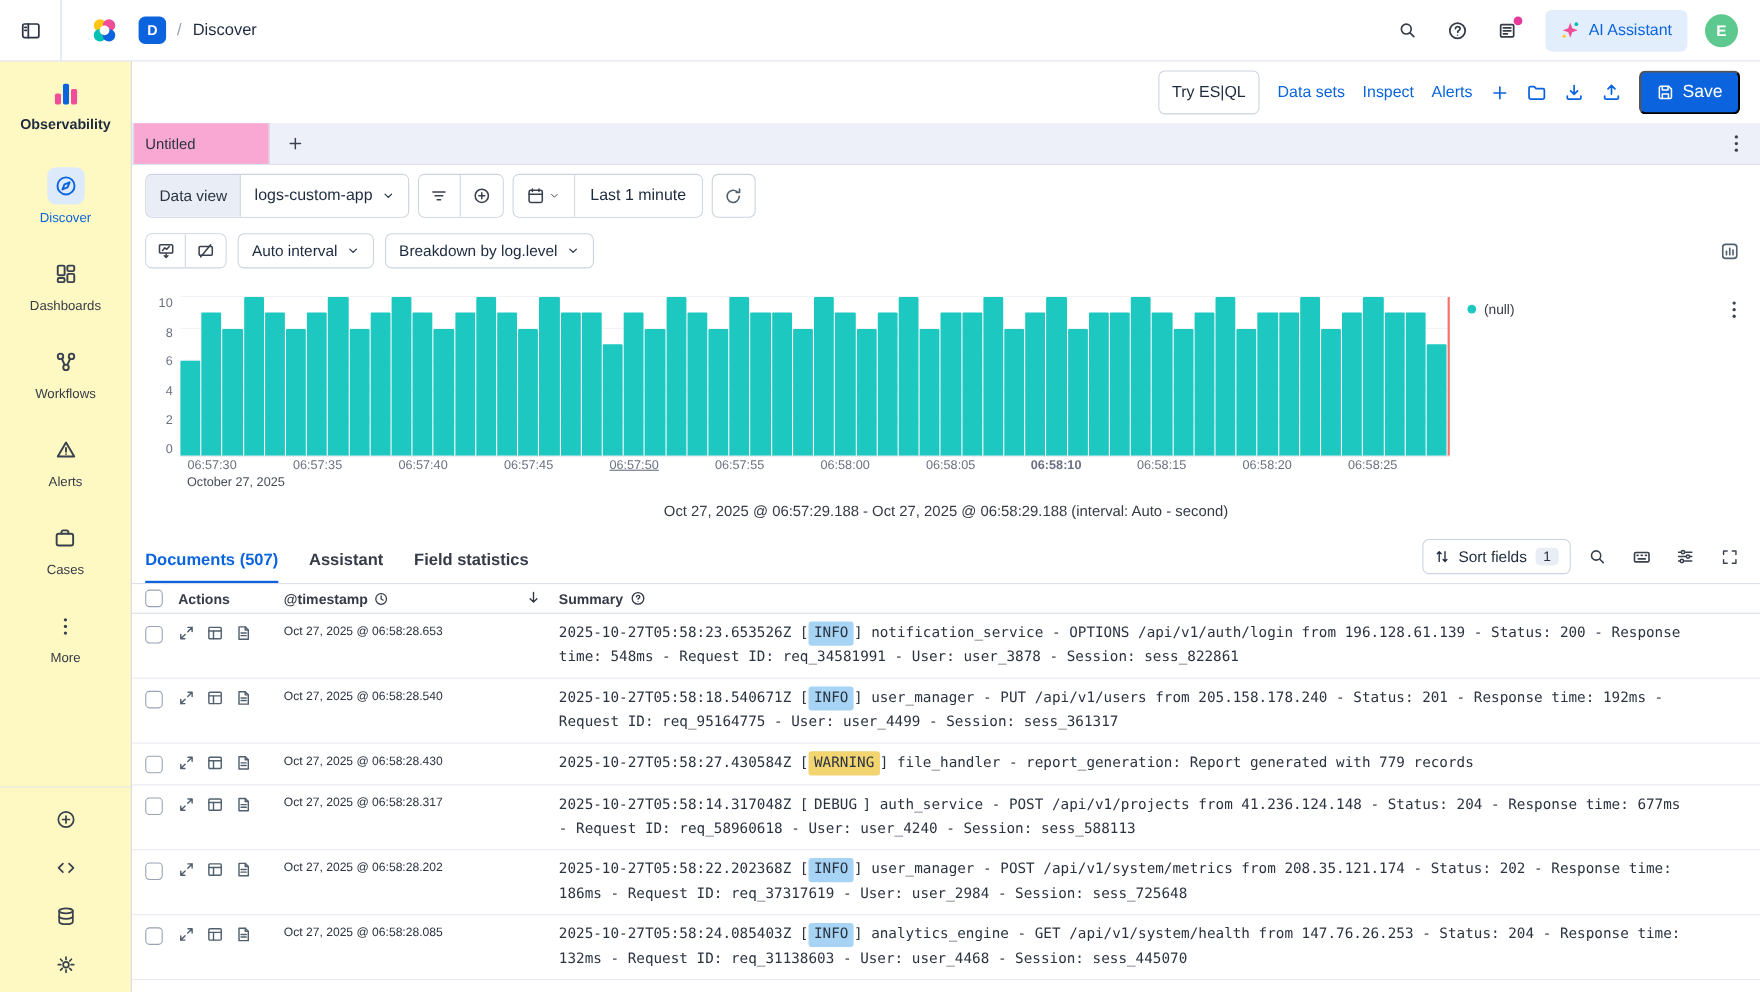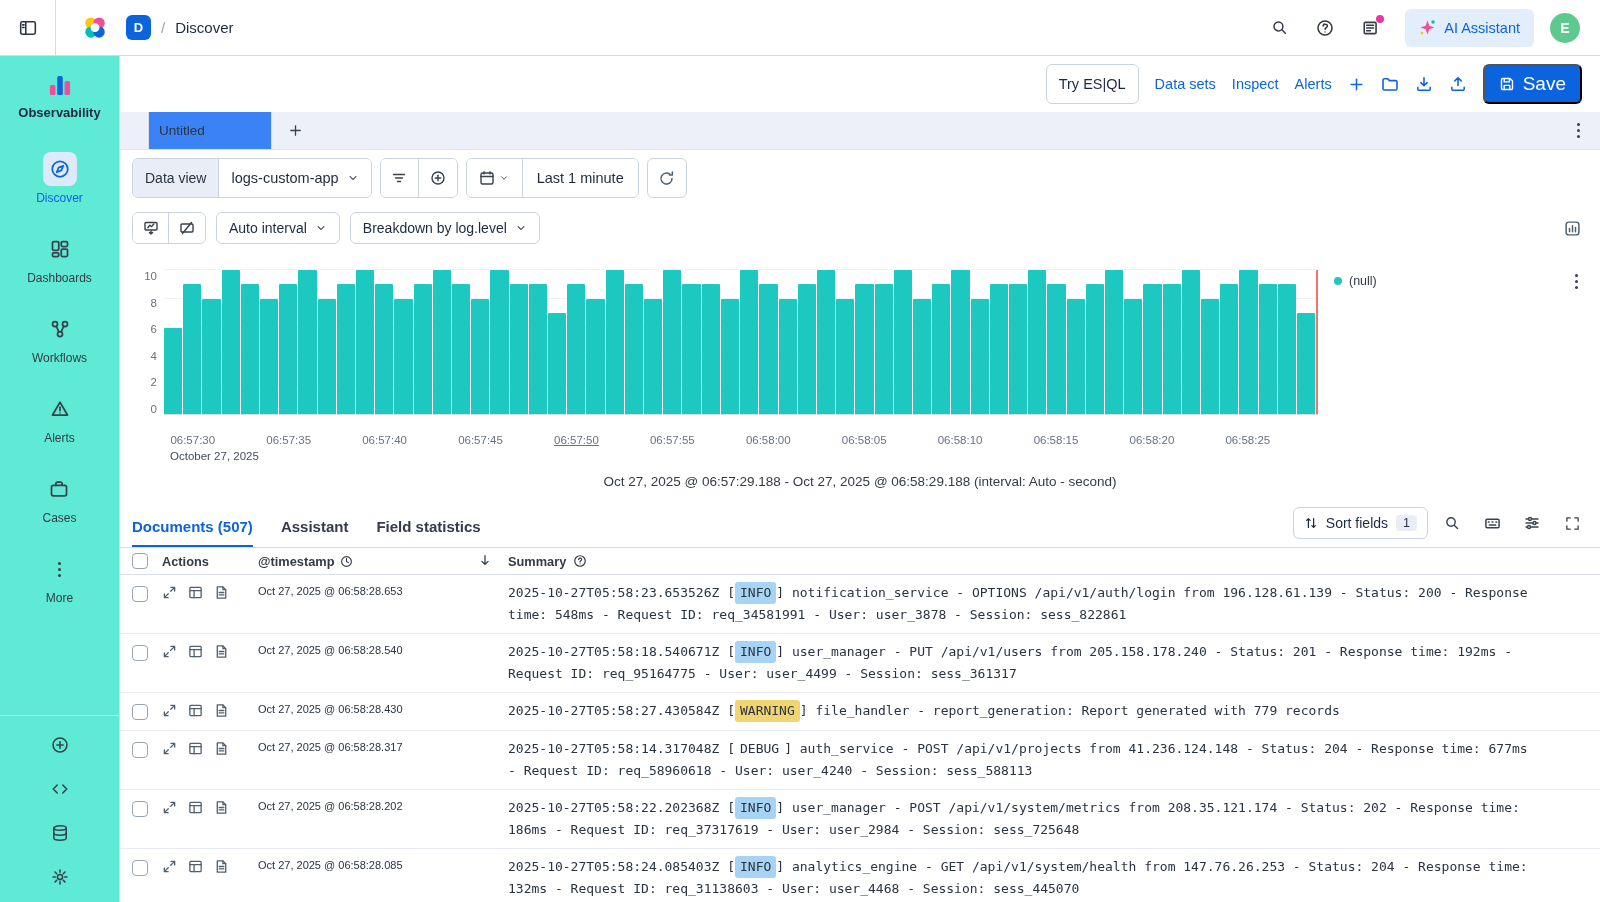--- a/index.html
+++ b/index.html
@@ -27,44 +27,44 @@
     position:relative;cursor:pointer}
   .notif-dot{position:absolute;top:5px;right:5px;width:8px;height:8px;border-radius:50%;background:#e6399b}
   .ai-btn{height:38px;display:flex;align-items:center;gap:8px;background:#e2eefc;border-radius:6px;
     padding:0 14px;color:#0b64dd;font-size:14.5px;font-weight:500;cursor:pointer;margin:0 6px}
   .avatar{width:30px;height:30px;border-radius:50%;background:#5ec98f;color:#fff;font-weight:600;
     display:flex;align-items:center;justify-content:center;font-size:14px;cursor:pointer}
 
   
   .body{display:flex;flex:1;min-height:0}
   .sidebar{width:120px;flex:0 0 120px;border-right:1px solid #d3dae6;display:flex;flex-direction:column;
-    align-items:center;padding-top:16px;background:#5eead4}
+    align-items:center;padding-top:16px;background:#fef9c3}
   .solution{display:flex;flex-direction:column;align-items:center;gap:7px}
   .solution-label{font-size:13px;font-weight:700;color:#1d2a3e}
   .nav{display:flex;flex-direction:column;gap:27px;margin-top:32px;align-items:center}
   .nav-item{display:flex;flex-direction:column;align-items:center;gap:5px;font-size:12px;color:#343a46;cursor:pointer}
   .icon-box{width:34px;height:34px;border-radius:8px;display:flex;align-items:center;justify-content:center;color:#39414e}
   .nav-item.active{color:#0b64dd}
   .nav-item.active .icon-box{background:#dceafb;color:#0b64dd}
   .sidebar-bottom{margin-top:auto;width:100%;border-top:1px solid #e2e6ee;display:flex;flex-direction:column;
     align-items:center;gap:26px;padding:20px 0 16px;color:#39414e}
   .sb-icon{cursor:pointer;display:flex}
 
   
   .main{flex:1;min-width:0;display:flex;flex-direction:column;background:#fff}
   .actionbar{height:56px;flex:0 0 56px;display:flex;align-items:center;justify-content:flex-end;gap:16px;padding:0 18px}
   .btn-outline{height:40px;padding:0 12px;border:1px solid #ccd3e0;border-radius:6px;background:#fff;
     font-size:14.5px;color:#1d2a3e;display:flex;align-items:center;cursor:pointer}
   .toplink{color:#0b64dd;font-size:14.5px;cursor:pointer}
   .tbicon{color:#0b64dd;display:flex;cursor:pointer}
-  .btn-save{height:40px;padding:0 14px;background:#0b64dd;border-radius:6px;color:#fff;font-size:19px;
+  .btn-save{height:40px;padding:0 14px;background:#0b64dd;border-radius:6px;color:#fff;font-size:16px;
     font-weight:500;display:flex;align-items:center;gap:8px;cursor:pointer}
 
   .tabstrip{height:38px;flex:0 0 38px;background:#edf0f8;display:flex;align-items:center;border-bottom:1px solid #dfe3ec}
-  .tab{height:100%;width:124px;margin-left:28px;background:#3b82f6;border-left:1px solid #d9dee9;border-right:1px solid #d9dee9;
+  .tab{height:100%;width:124px;margin-left:1px;background:#f9a8d4;border-left:1px solid #d9dee9;border-right:1px solid #d9dee9;
     display:flex;align-items:center;padding-left:10px;font-size:13.5px;color:#2b3440;cursor:pointer}
   .tab-plus{margin-left:16px;color:#39414e;display:flex;cursor:pointer}
   .strip-kebab{margin-left:auto;margin-right:20px;cursor:pointer}
 
   .querybar{flex:0 0 56px;display:flex;align-items:center;gap:8px;padding:8px 12px;background:#fff}
   .dv-group{display:flex;height:40px;border:1px solid #ccd3e0;border-radius:6px;overflow:hidden}
   .dv-label{background:#e9edf5;display:flex;align-items:center;padding:0 12px;font-size:14px;
     border-right:1px solid #ccd3e0;color:#2b3440}
   .dv-value{display:flex;align-items:center;gap:8px;padding:0 12px;font-size:14.5px;background:#fff;cursor:pointer}
   .filter-group{display:flex;height:40px;border:1px solid #ccd3e0;border-radius:6px;overflow:hidden}
@@ -95,21 +95,21 @@
   .yaxis{width:32px;height:145px;display:flex;flex-direction:column;justify-content:space-between;
     align-items:flex-end;padding-right:7px;font-size:11.5px;color:#697180}
   .plot{flex:1;height:145px;position:relative;border-bottom:1px solid #d6dce6}
   .gridline{position:absolute;left:0;right:0;height:1px;background:#eff2f7}
   .bars{position:absolute;left:0;right:3px;top:0;bottom:0;display:flex;align-items:flex-end;gap:1px}
   .bar{flex:1;border-radius:1px 1px 0 0}
   .marker{position:absolute;right:0;top:0;bottom:0;width:2px}
   .legend{width:270px;padding-left:16px;display:flex;align-items:flex-start;justify-content:space-between;padding-top:4px}
   .legend-item{display:flex;align-items:center;gap:7px;font-size:12.5px;color:#343a46}
   .dot{width:8px;height:8px;border-radius:50%}
-  .xaxis{position:relative;height:16px;margin-left:32px;margin-right:273px;margin-top:17px}
+  .xaxis{position:relative;height:16px;margin-left:32px;margin-right:273px;margin-top:0}
   .xtick{position:absolute;top:2px;transform:translateX(-50%);font-size:11.5px;color:#697180;white-space:nowrap}
   .xdate{margin-left:38px;font-size:11.5px;color:#454d5a;margin-top:2px}
   .caption{text-align:center;font-size:13.5px;color:#343a46;padding:12px 0 14px}
 
   .results{flex:1;min-height:0;display:flex;flex-direction:column}
   .results-head{display:flex;align-items:flex-end;gap:28px;padding:4px 12px 0}
   .rtab{font-size:15px;font-weight:600;color:#343a46;padding-bottom:12px;position:relative;cursor:pointer}
   .rtab.active{color:#0b64dd}
   .rtab.active::after{content:"";position:absolute;left:0;right:0;bottom:0;height:2px;background:#0b64dd}
   .rh-right{margin-left:auto;display:flex;align-items:flex-end;gap:8px;padding-bottom:8px}
@@ -525,21 +525,21 @@
         </div>
         <div class="xaxis">
             <span class="xtick" style="left: 2.5%;">06:57:30</span>
             <span class="xtick" style="left: 10.8333%;">06:57:35</span>
             <span class="xtick" style="left: 19.1667%; text-align: center;">06:57:40</span>
             <span class="xtick" style="left: 27.5%;">06:57:45</span>
             <span class="xtick" style="left: 35.8333%; text-decoration: underline;">06:57:50</span>
             <span class="xtick" style="left: 44.1667%;">06:57:55</span>
             <span class="xtick" style="left: 52.5%;">06:58:00</span>
             <span class="xtick" style="left: 60.8333%;">06:58:05</span>
-            <span class="xtick" style="left: 69.1667%;">06:58:10</span>
+            <span class="xtick" style="left: 69.1667%; font-weight: bold;">06:58:10</span>
             <span class="xtick" style="left: 77.5%;">06:58:15</span>
             <span class="xtick" style="left: 85.8333%;">06:58:20</span>
             <span class="xtick" style="left: 94.1667%;">06:58:25</span>
           </div>
         <div class="xdate">October 27, 2025</div>
         <div class="caption">Oct 27, 2025 @ 06:57:29.188 - Oct 27, 2025 @ 06:58:29.188 (interval: Auto - second)</div>
       </div>
 
       <div class="results">
         <div class="results-head">

